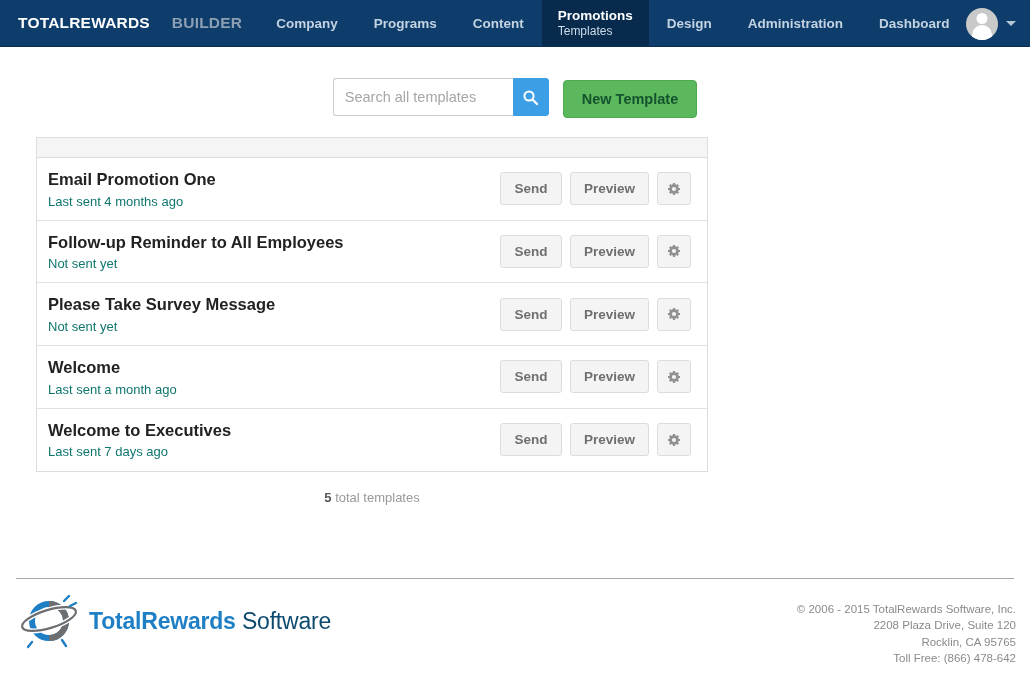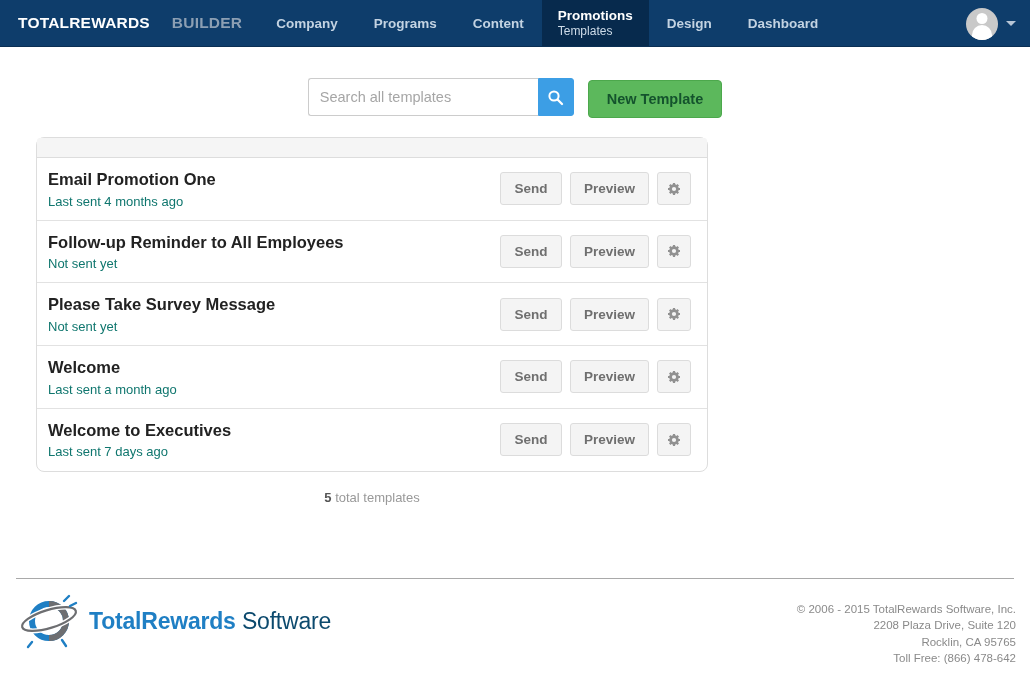--- a/index.html
+++ b/index.html
@@ -108,21 +108,21 @@
 
   .toolbar {
     display: flex;
     justify-content: center;
     align-items: flex-start;
     gap: 14px;
     padding-top: 31px;
   }
   .search-group { display: flex; }
   .search-input {
-    width: 230px;
+    width: 180px;
     height: 38px;
     padding: 6px 11px;
     font-size: 14.5px;
     font-family: "Liberation Sans", sans-serif;
     color: #555;
     border: 1px solid #ccc;
     border-right: none;
     border-radius: 3px 0 0 3px;
     background: #fff;
     outline: none;
@@ -151,21 +151,21 @@
     font-family: "Liberation Sans", sans-serif;
     cursor: pointer;
     margin-top: 2px;
   }
 
   
   .panel {
     width: 672px;
     margin: 19px 0 0 36px;
     border: 1px solid #dddddd;
-    border-radius: 8px;
+    border-radius: 0;
     background: #ffffff;
   }
   .panel-head {
     height: 20px;
     background: #f5f5f5;
     border-bottom: 1px solid #dddddd;
     border-radius: 3px 3px 0 0;
   }
   .row {
     display: flex;
@@ -280,20 +280,23 @@
     </a>
     <a class="nav-item" href="#">
       <span>Content</span>
     </a>
     <a class="nav-item active" href="#">
       <span>Promotions</span>
       <span class="nav-sub">Templates</span>
     </a>
     <a class="nav-item" href="#">
       <span>Design</span>
+    </a>
+    <a class="nav-item" href="#">
+      <span>Administration</span>
     </a>
     <a class="nav-item" href="#">
       <span>Dashboard</span>
     </a>
   </div>
 
   <div class="nav-right">
     <div class="avatar"></div>
     <div class="caret"></div>
   </div>

